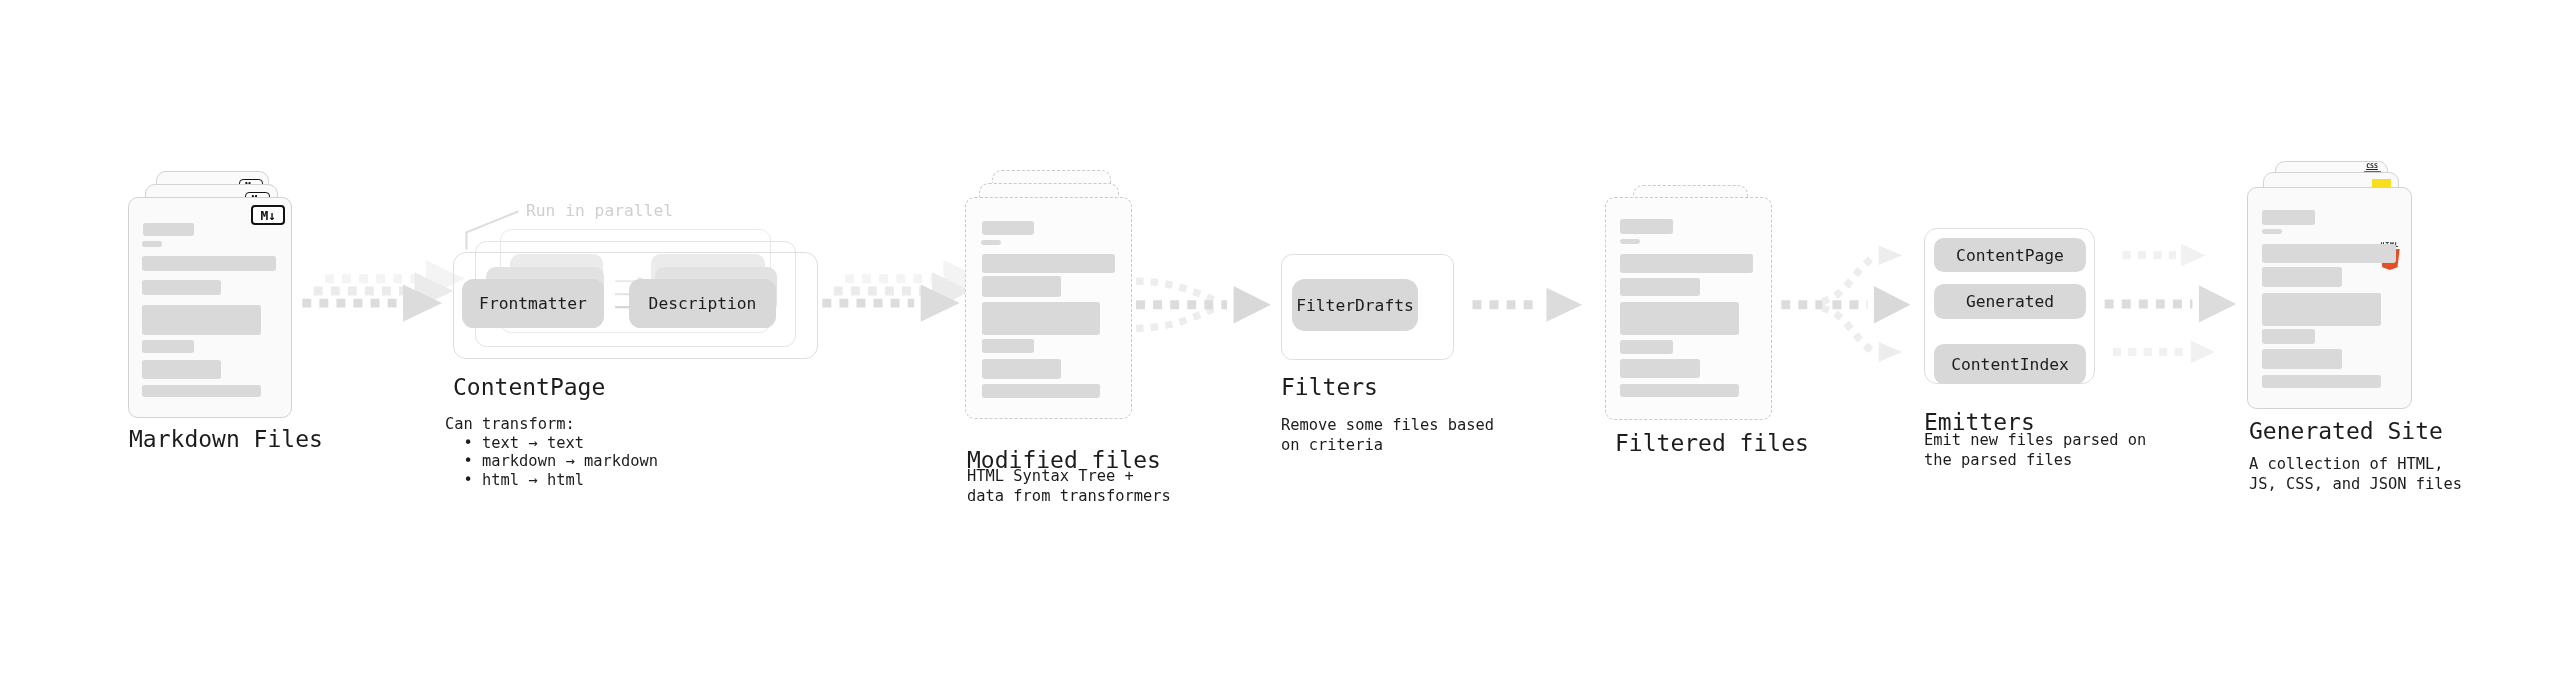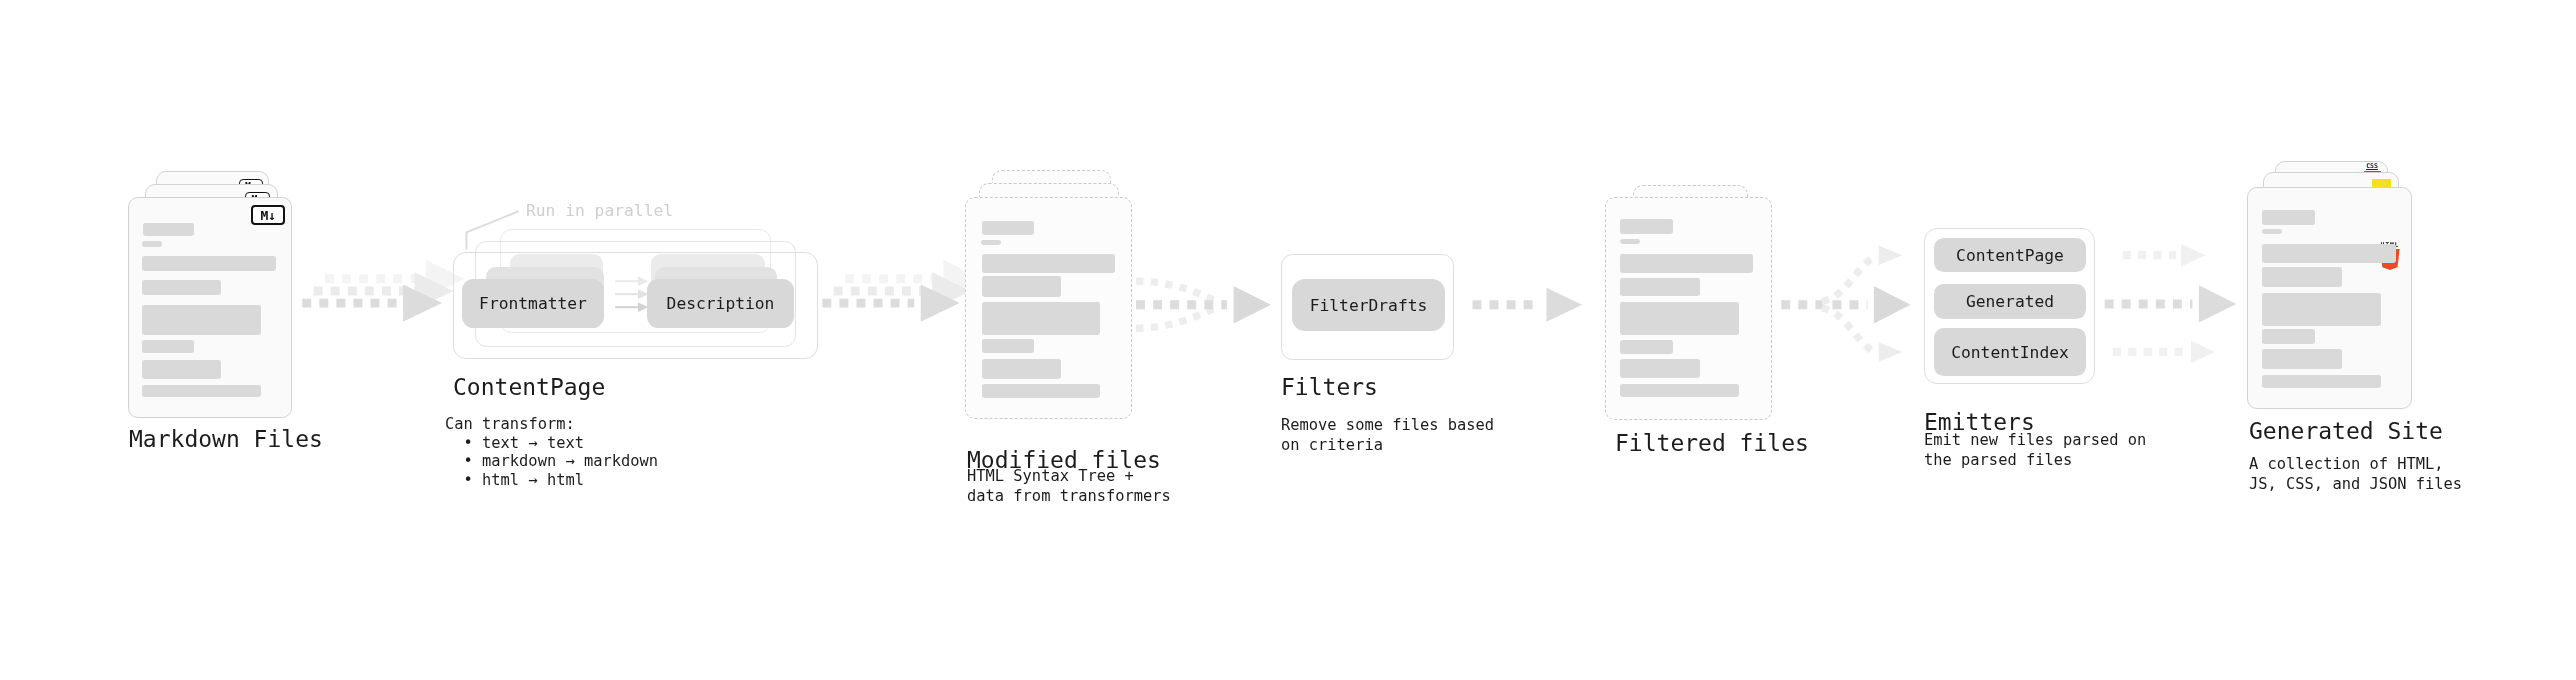--- a/index.html
+++ b/index.html
@@ -134,21 +134,21 @@
     <div class="box" style="left:500px;top:229px;width:271px;height:104px;border-color:#e9e9e9;border-radius:11.4px"></div>
     <div class="box" style="left:475px;top:241px;width:321px;height:106px;border-color:#e3e3e3;border-radius:11.4px"></div>
     <div class="box" style="left:453px;top:252px;width:365px;height:107px"></div>
 
     <div class="ghost" style="left:510px;top:254px;width:93px;height:45px;background:#ebebeb"></div>
     <div class="ghost" style="left:486px;top:267px;width:118px;height:47px;background:#e2e2e2"></div>
     <div class="pill" style="left:462px;top:279px;width:142px;height:49px">Frontmatter</div>
 
     <div class="ghost" style="left:651px;top:254px;width:114px;height:45px;background:#ebebeb"></div>
     <div class="ghost" style="left:655px;top:267px;width:122px;height:47px;background:#e2e2e2"></div>
-    <div class="pill" style="left:647px;top:279px;width:147px;height:49px">Description</div>
+    <div class="pill" style="left:629px;top:279px;width:147px;height:49px">Description</div>
 
     <div class="heading" style="left:453px;top:374px">ContentPage</div>
     <div class="body" style="left:445px;top:415px;line-height:18.7px">
       <div>Can transform:</div>
       <div class="indent">• text → text</div>
       <div class="indent">• markdown → markdown</div>
       <div class="indent">• html → html</div>
     </div>
   </div>
 
@@ -166,21 +166,21 @@
     <div class="bar" style="left:982px;top:384px;width:118px;height:14px"></div>
     <div class="heading" style="left:967px;top:447px">Modified files</div>
     <div class="body" style="left:967px;top:466px">
       <div>HTML Syntax Tree +</div>
       <div>data from transformers</div>
     </div>
   </div>
 
   <div>
     <div class="box box-solid" style="left:1281px;top:254px;width:173px;height:106px;border-radius:11.4px"></div>
-    <div class="pill" style="left:1292px;top:279px;width:153px;height:52px;border-radius:13px">FilterDrafts</div>
+    <div class="pill" style="left:1292px;top:279px;width:126px;height:52px;border-radius:13px">FilterDrafts</div>
     <div class="heading" style="left:1281px;top:374px">Filters</div>
     <div class="body" style="left:1281px;top:415px">
       <div>Remove some files based</div>
       <div>on criteria</div>
     </div>
   </div>
 
   <div>
     <div class="card-dashed" style="left:1633px;top:185px;width:115px;height:81px"></div>
     <div class="card-dashed" style="left:1605px;top:197px;width:167px;height:223px"></div>
@@ -192,21 +192,21 @@
     <div class="bar" style="left:1620px;top:340px;width:53px;height:14px"></div>
     <div class="bar" style="left:1620px;top:359px;width:80px;height:18.7px"></div>
     <div class="bar" style="left:1620px;top:384px;width:119px;height:13px"></div>
     <div class="heading" style="left:1615px;top:430px">Filtered files</div>
   </div>
 
   <div>
     <div class="box box-solid" style="left:1924px;top:228px;width:171px;height:156px"></div>
     <div class="pill" style="left:1934px;top:238px;width:152px;height:34px;border-radius:9.8px">ContentPage</div>
     <div class="pill" style="left:1934px;top:284px;width:152px;height:35px;border-radius:9.8px">Generated</div>
-    <div class="pill" style="left:1934px;top:328px;width:152px;height:48px;border-radius:9.8px">ContentIndex</div>
+    <div class="pill" style="left:1934px;top:344px;width:152px;height:40px;border-radius:9.8px">ContentIndex</div>
     <div class="heading" style="left:1924px;top:409px">Emitters</div>
     <div class="body" style="left:1924px;top:430px">
       <div>Emit new files parsed on</div>
       <div>the parsed files</div>
     </div>
   </div>
 
   <div>
     <div class="card" style="left:2275px;top:161px;width:113px;height:163px">
       <div class="badge-css">

